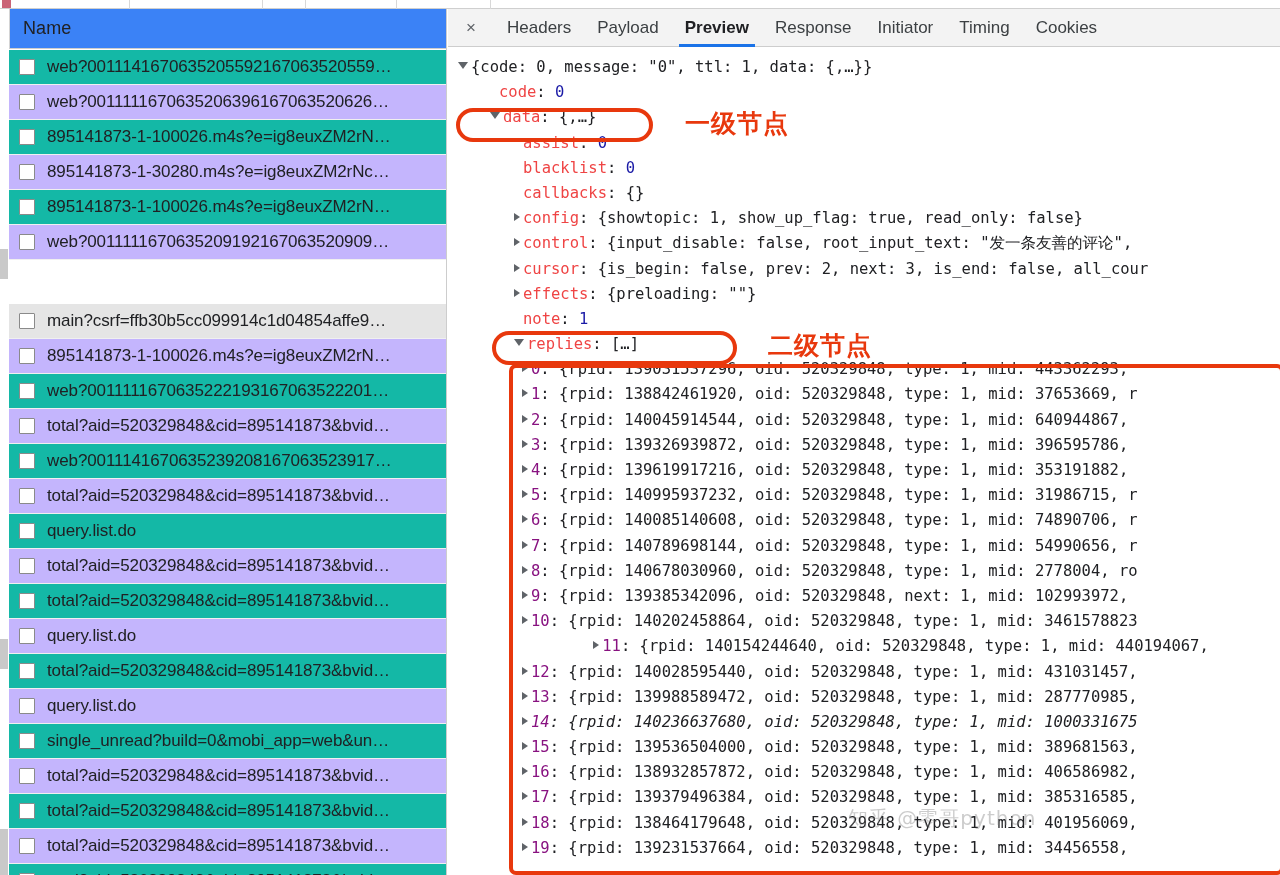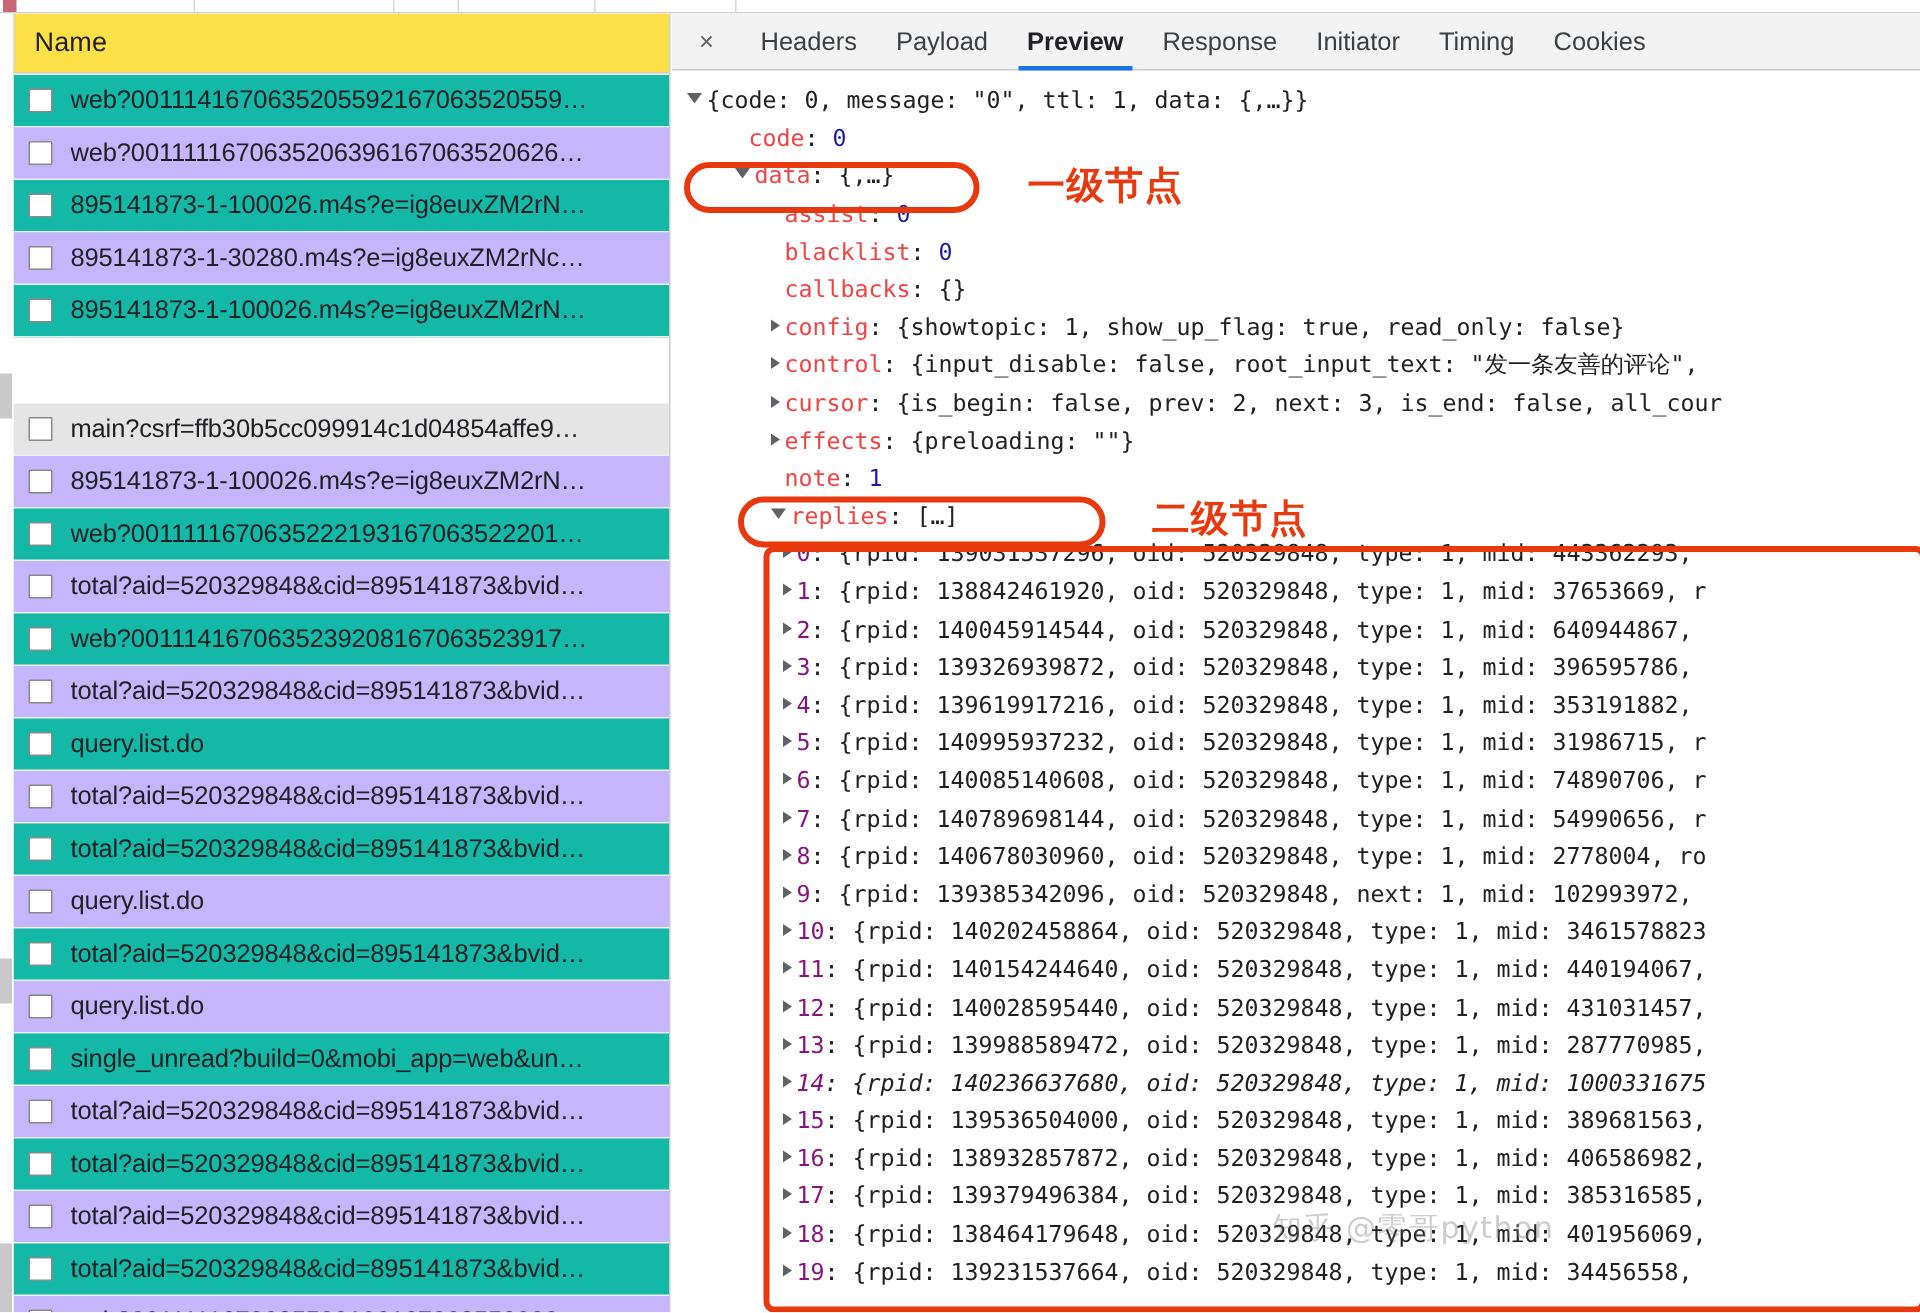--- a/index.html
+++ b/index.html
@@ -49,21 +49,21 @@
     background: #ffffff;
     overflow: hidden;
     border-right: 1px solid #cdcdcd;
   }
 
   .left-header {
     position: absolute;
     top: 0; left: 9px;
     width: 438px;
     height: 40px;
-    background: #fde047;
+    background: #3b82f6;
     border-bottom: 1px solid #cdcdcd;
     border-left: 1px solid #d4d4d4;
     display: flex;
     align-items: center;
   }
   .left-header .col-name {
     font-size: 18px;
     color: #202124;
     padding-left: 13px;
     letter-spacing: .1px;
@@ -277,20 +277,24 @@
           <span class="req-checkbox"></span>
           <span class="req-name">895141873-1-100026.m4s?e=ig8euxZM2rN…</span>
         </div>
         <div class="req-row alt">
           <span class="req-checkbox"></span>
           <span class="req-name">895141873-1-30280.m4s?e=ig8euxZM2rNc…</span>
         </div>
         <div class="req-row">
           <span class="req-checkbox"></span>
           <span class="req-name">895141873-1-100026.m4s?e=ig8euxZM2rN…</span>
+        </div>
+        <div class="req-row alt">
+          <span class="req-checkbox"></span>
+          <span class="req-name">web?0011111670635209192167063520909…</span>
         </div>
         <div class="req-row selected">
           <span class="req-checkbox"></span>
           <span class="req-name">main?csrf=ffb30b5cc099914c1d04854affe9…</span>
         </div>
         <div class="req-row alt">
           <span class="req-checkbox"></span>
           <span class="req-name">895141873-1-100026.m4s?e=ig8euxZM2rN…</span>
         </div>
         <div class="req-row">
@@ -392,21 +396,21 @@
         <div class="jline" style="padding-left: 66px;"><span class="caret"></span><span class="k-idx">1</span><span class="k-punct">: </span><span class="k-plain">{rpid: 138842461920, oid: 520329848, type: 1, mid: 37653669, r</span></div>
         <div class="jline" style="padding-left: 66px;"><span class="caret"></span><span class="k-idx">2</span><span class="k-punct">: </span><span class="k-plain">{rpid: 140045914544, oid: 520329848, type: 1, mid: 640944867,</span></div>
         <div class="jline" style="padding-left: 66px;"><span class="caret"></span><span class="k-idx">3</span><span class="k-punct">: </span><span class="k-plain">{rpid: 139326939872, oid: 520329848, type: 1, mid: 396595786,</span></div>
         <div class="jline" style="padding-left: 66px;"><span class="caret"></span><span class="k-idx">4</span><span class="k-punct">: </span><span class="k-plain">{rpid: 139619917216, oid: 520329848, type: 1, mid: 353191882,</span></div>
         <div class="jline" style="padding-left: 66px;"><span class="caret"></span><span class="k-idx">5</span><span class="k-punct">: </span><span class="k-plain">{rpid: 140995937232, oid: 520329848, type: 1, mid: 31986715, r</span></div>
         <div class="jline" style="padding-left: 66px;"><span class="caret"></span><span class="k-idx">6</span><span class="k-punct">: </span><span class="k-plain">{rpid: 140085140608, oid: 520329848, type: 1, mid: 74890706, r</span></div>
         <div class="jline" style="padding-left: 66px;"><span class="caret"></span><span class="k-idx">7</span><span class="k-punct">: </span><span class="k-plain">{rpid: 140789698144, oid: 520329848, type: 1, mid: 54990656, r</span></div>
         <div class="jline" style="padding-left: 66px;"><span class="caret"></span><span class="k-idx">8</span><span class="k-punct">: </span><span class="k-plain">{rpid: 140678030960, oid: 520329848, type: 1, mid: 2778004, ro</span></div>
         <div class="jline" style="padding-left: 66px;"><span class="caret"></span><span class="k-idx">9</span><span class="k-punct">: </span><span class="k-plain">{rpid: 139385342096, oid: 520329848, next: 1, mid: 102993972,</span></div>
         <div class="jline" style="padding-left: 66px;"><span class="caret"></span><span class="k-idx">10</span><span class="k-punct">: </span><span class="k-plain">{rpid: 140202458864, oid: 520329848, type: 1, mid: 3461578823</span></div>
-        <div class="jline" style="padding-left: 66px;"><span class="caret"></span><span class="k-idx">11</span><span class="k-punct">: </span><span class="k-plain">{rpid: 140154244640, oid: 520329848, type: 1, mid: 440194067,</span></div>
+        <div class="jline" style="padding-left: 66px; text-align: center;"><span class="caret"></span><span class="k-idx">11</span><span class="k-punct">: </span><span class="k-plain">{rpid: 140154244640, oid: 520329848, type: 1, mid: 440194067,</span></div>
         <div class="jline" style="padding-left: 66px;"><span class="caret"></span><span class="k-idx">12</span><span class="k-punct">: </span><span class="k-plain">{rpid: 140028595440, oid: 520329848, type: 1, mid: 431031457,</span></div>
         <div class="jline" style="padding-left: 66px;"><span class="caret"></span><span class="k-idx">13</span><span class="k-punct">: </span><span class="k-plain">{rpid: 139988589472, oid: 520329848, type: 1, mid: 287770985,</span></div>
         <div class="jline" style="padding-left: 66px; font-style: italic;"><span class="caret"></span><span class="k-idx">14</span><span class="k-punct">: </span><span class="k-plain">{rpid: 140236637680, oid: 520329848, type: 1, mid: 1000331675</span></div>
         <div class="jline" style="padding-left: 66px;"><span class="caret"></span><span class="k-idx">15</span><span class="k-punct">: </span><span class="k-plain">{rpid: 139536504000, oid: 520329848, type: 1, mid: 389681563,</span></div>
         <div class="jline" style="padding-left: 66px;"><span class="caret"></span><span class="k-idx">16</span><span class="k-punct">: </span><span class="k-plain">{rpid: 138932857872, oid: 520329848, type: 1, mid: 406586982,</span></div>
         <div class="jline" style="padding-left: 66px;"><span class="caret"></span><span class="k-idx">17</span><span class="k-punct">: </span><span class="k-plain">{rpid: 139379496384, oid: 520329848, type: 1, mid: 385316585,</span></div>
         <div class="jline" style="padding-left: 66px;"><span class="caret"></span><span class="k-idx">18</span><span class="k-punct">: </span><span class="k-plain">{rpid: 138464179648, oid: 520329848, type: 1, mid: 401956069,</span></div>
         <div class="jline" style="padding-left: 66px;"><span class="caret"></span><span class="k-idx">19</span><span class="k-punct">: </span><span class="k-plain">{rpid: 139231537664, oid: 520329848, type: 1, mid: 34456558,</span></div>
       </div>
 

